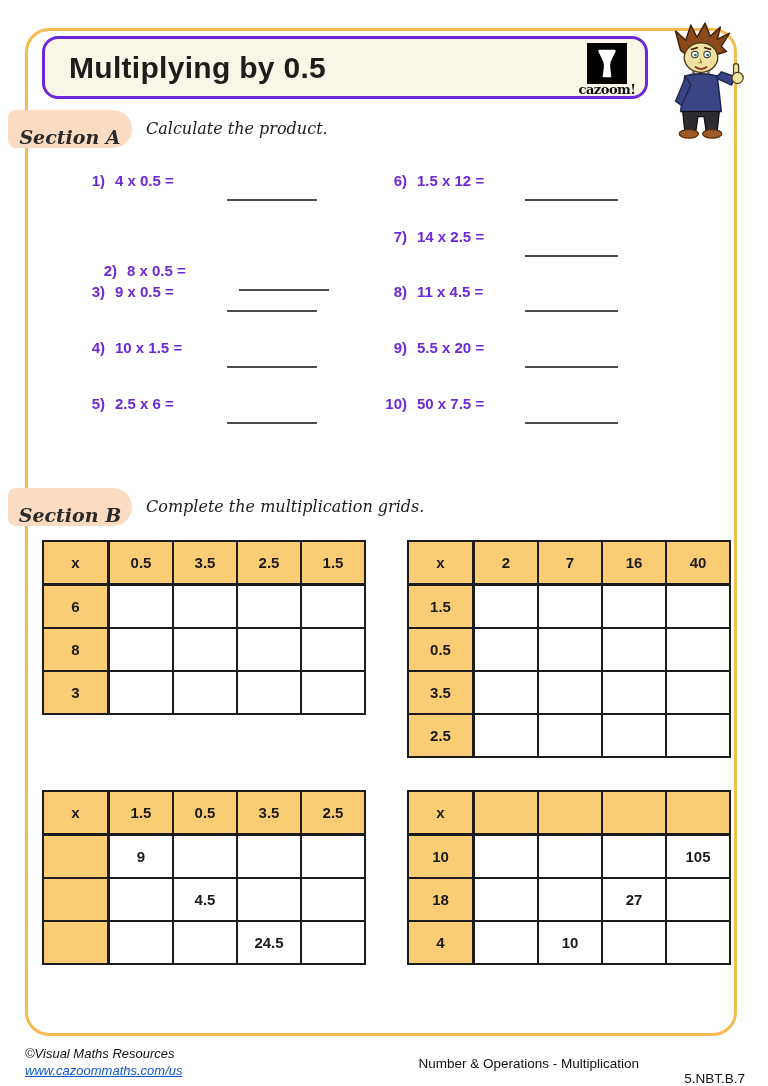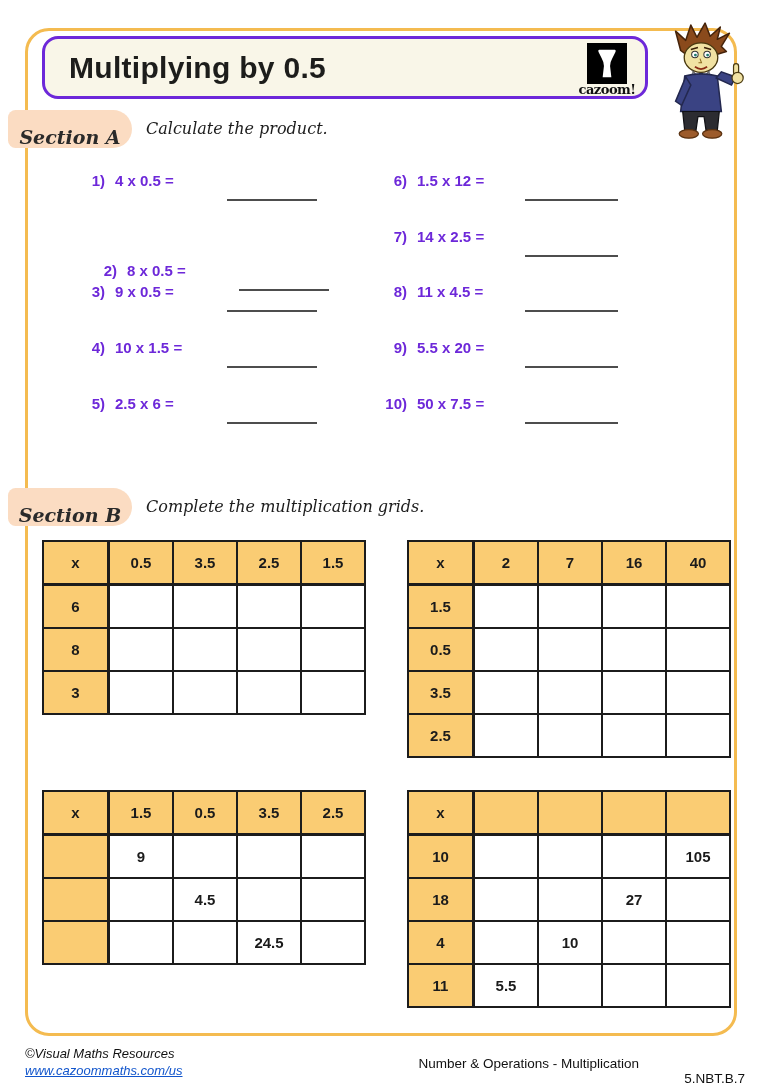--- a/index.html
+++ b/index.html
@@ -298,27 +298,20 @@
     <td>27</td>
     <td></td>
   </tr>
   <tr>
     <td class="hd">4</td>
     <td></td>
     <td>10</td>
     <td></td>
     <td></td>
   </tr>
-  <tr>
-    <td class="hd">11</td>
-    <td>5.5</td>
-    <td></td>
-    <td></td>
-    <td></td>
-  </tr>
 </tbody>
   </table>
 
 <div class="f-left">
   <div>©Visual Maths Resources</div>
   <div class="f-link">www.cazoommaths.com/us</div>
 </div>
 <div class="f-center">Number &amp; Operations - Multiplication</div>
 <div class="f-right">
   <div>5.NBT.B.7</div>

